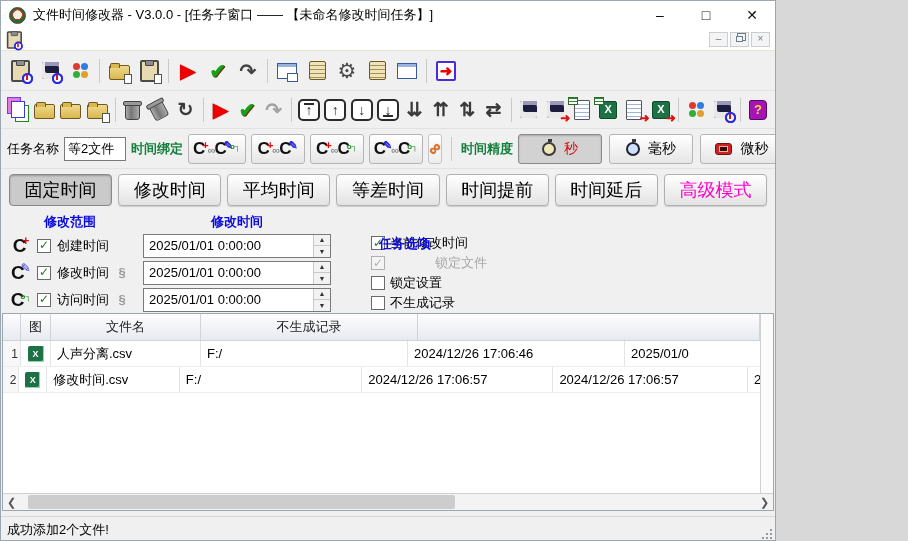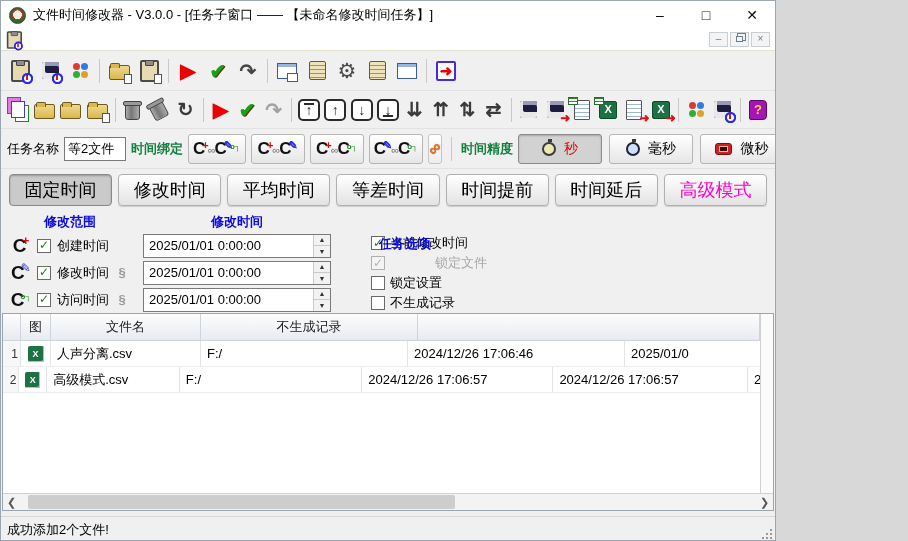--- a/index.html
+++ b/index.html
@@ -500,21 +500,21 @@
             <span class="tc c-name">人声分离.csv</span>
             <span class="tc c-path">F:/</span>
             <span class="tc c-ct">2024/12/26 17:06:46</span>
             <span class="tc c-new">2025/01/0</span>
           </div>
           <div class="trow">
             <span class="tc c-gut">2</span>
             <span class="tc c-ico">
               <span class="xlsfile">X</span>
             </span>
-            <span class="tc c-name">高级模式.csv</span>
+            <span class="tc c-name">修改时间.csv</span>
             <span class="tc c-path">F:/</span>
             <span class="tc c-ct">2024/12/26 17:06:57</span>
             <span class="tc c-mt">2024/12/26 17:06:57</span>
             <span class="tc c-new">2025/01/0</span>
           </div>
         </div>
       <div class="vstrip"></div>
     </div>
     <div class="hscroll">
       <span class="harrow">❮</span>

